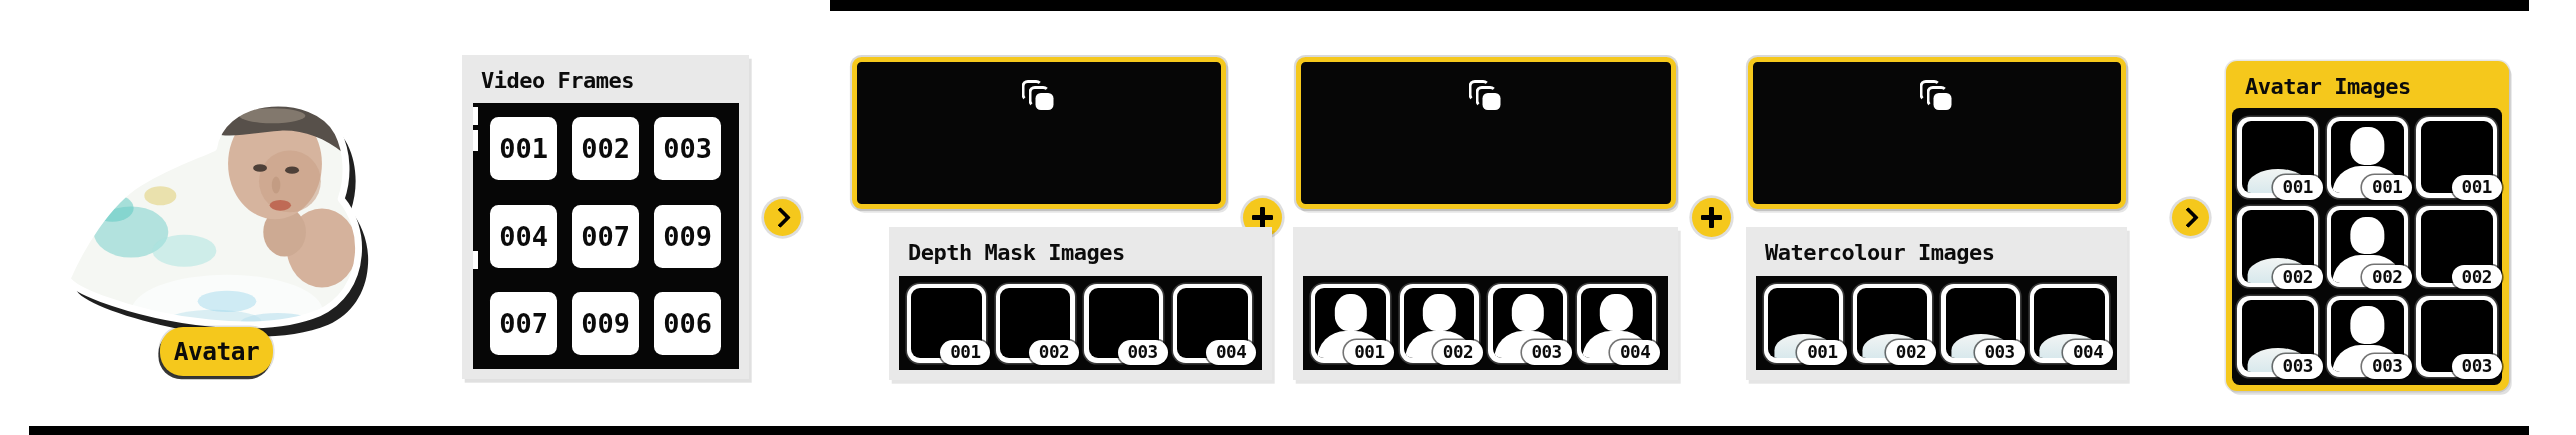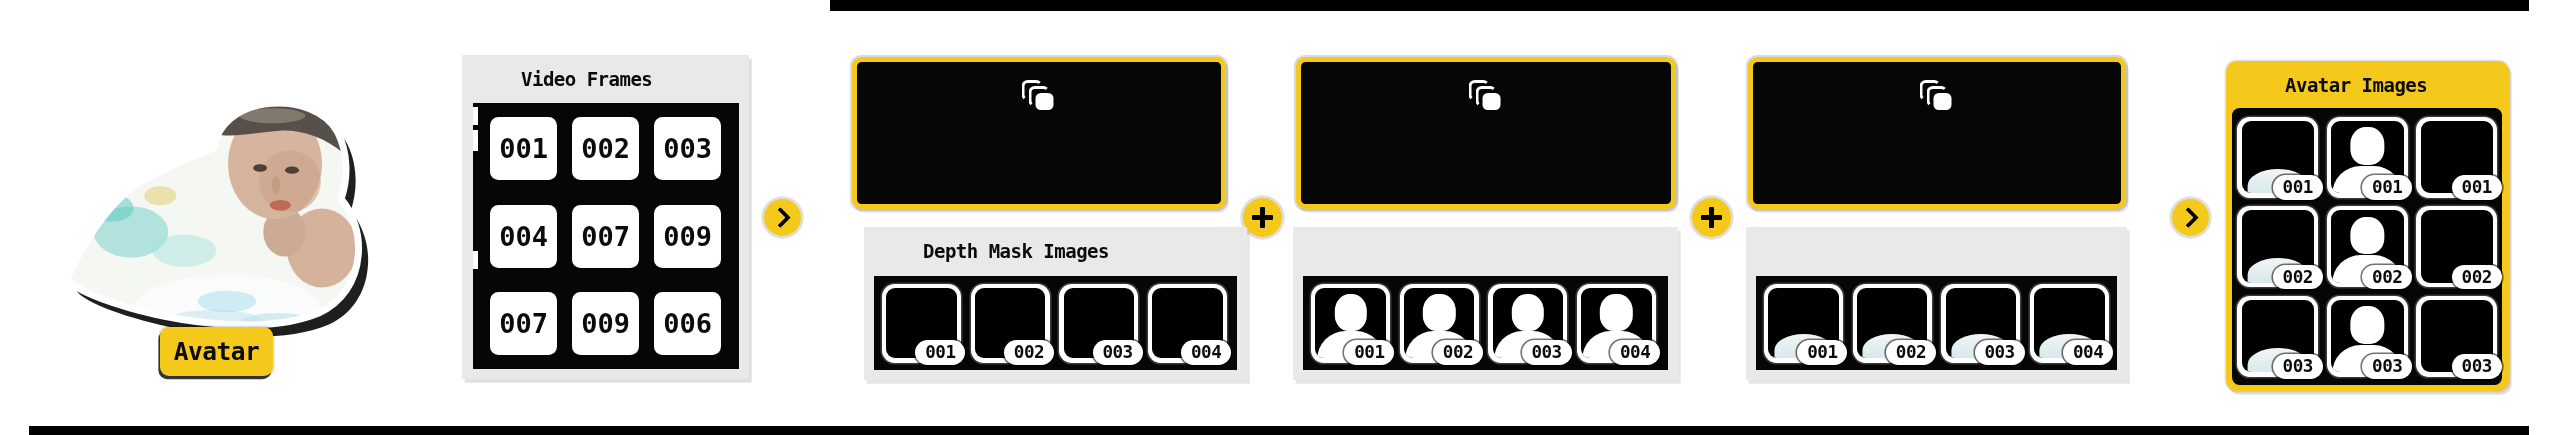--- a/index.html
+++ b/index.html
@@ -13,28 +13,28 @@
     position:relative;width:2576px;height:435px;background:#ffffff;overflow:hidden;
     font-family:"DejaVu Sans Mono","Liberation Mono",monospace;color:var(--ink);
   }
   .crop-bar{position:absolute;background:#000;}
   #bar-top{left:830px;top:0;width:1699px;height:10.7px;}
   #bar-bottom{left:29px;top:426px;width:2500px;height:9.6px;}
 
   
   #avatar-svg{position:absolute;left:51px;top:72px;width:352px;height:288px;}
   .avatar-pill{
-    position:absolute;left:160px;top:327px;width:113px;height:49px;border-radius:9px;
+    position:absolute;left:160px;top:327px;width:113px;height:49px;border-radius:23px;
     background:var(--yellow);display:flex;align-items:center;justify-content:center;
     font-size:24.5px;font-weight:bold;letter-spacing:-0.5px;
     box-shadow:-1.6px 3.2px 0 rgba(0,0,0,0.78), 0 0 0 1.6px rgba(0,0,0,0.12);
   }
 
   
-  .panel-title{position:absolute;left:19px;top:12.8px;font-size:19px;font-weight:bold;letter-spacing:-0.5px;white-space:nowrap;margin-left:40px;}
+  .panel-title{position:absolute;left:19px;top:12.8px;font-size:22px;font-weight:bold;letter-spacing:-0.5px;white-space:nowrap;}
 
   
   #vf-panel{position:absolute;left:462px;top:55px;width:287px;height:324px;background:var(--panel-gray);
     box-shadow:2.7px 3.7px 0 rgba(0,0,0,0.12);}
   #vf-black{position:absolute;left:10.7px;top:48px;width:266px;height:266px;background:var(--black);}
   #vf-grid{position:absolute;inset:0;display:grid;grid-template-columns:repeat(3,67px);
     grid-template-rows:repeat(3,63px);column-gap:15px;row-gap:24.5px;justify-content:center;align-content:center;}
   .tile{background:#fff;border-radius:8.5px;display:flex;align-items:center;justify-content:center;
     font-size:27px;font-weight:bold;color:var(--ink);}
   .sprk{position:absolute;left:0;width:5.3px;background:#fff;}
@@ -64,21 +64,21 @@
   .stack-icon{position:absolute;left:50%;top:18px;transform:translateX(-50%);width:35px;height:33px;}
   .stack-icon .layer{position:absolute;width:15px;height:15px;border:3.7px solid #fff;
     border-right-color:transparent;border-bottom-color:transparent;border-radius:6.4px;}
   .stack-icon .l1{left:0;top:0;}
   .stack-icon .l2{left:7px;top:6.4px;}
   .stack-icon .l3{left:14.4px;top:13.3px;width:18px;height:16.5px;background:#fff;border:none;border-radius:5.3px;}
 
   
   .mask-panel{position:absolute;top:227px;height:153px;background:var(--panel-gray);
     box-shadow:2.7px 3.7px 0 rgba(0,0,0,0.10);}
-  #panel-depth{left:864px;width:383px;}
+  #panel-depth{left:889px;width:383px;}
   #panel-alpha{left:1293px;width:385px;}
   #panel-wc{left:1746px;width:381px;}
   .strip{position:absolute;left:9.6px;right:9.6px;top:49px;height:94px;background:var(--black);
     display:flex;align-items:center;gap:9.6px;padding:0 8.5px;}
 
   
   .thumb{position:relative;flex:none;width:79px;height:79px;background:#fff;border-radius:12.8px;
     padding:4.3px;box-sizing:border-box;box-shadow:0 0 0 1.6px rgba(120,120,120,0.45);}
   .thumb .img{width:100%;height:100%;border-radius:9px;background:#000;position:relative;overflow:hidden;}
   .badge{position:absolute;right:-4.3px;bottom:-2.1px;min-width:50px;height:24.5px;padding:0 5.3px;box-sizing:border-box;
@@ -246,20 +246,21 @@
   </div>
 
   <div class="vid-rect" id="vid-wc">
     <div class="stack-icon">
       <span class="layer l1"></span>
         <span class="layer l2"></span>
         <span class="layer l3"></span>
     </div>
   </div>
   <div class="mask-panel" id="panel-wc">
+    <div class="panel-title">Watercolour Images</div>
     <div class="strip">
       <div class="thumb">
         <div class="img wc-img"></div>
         <div class="badge">001</div>
       </div>
       <div class="thumb">
         <div class="img wc-img"></div>
         <div class="badge">002</div>
       </div>
       <div class="thumb">

